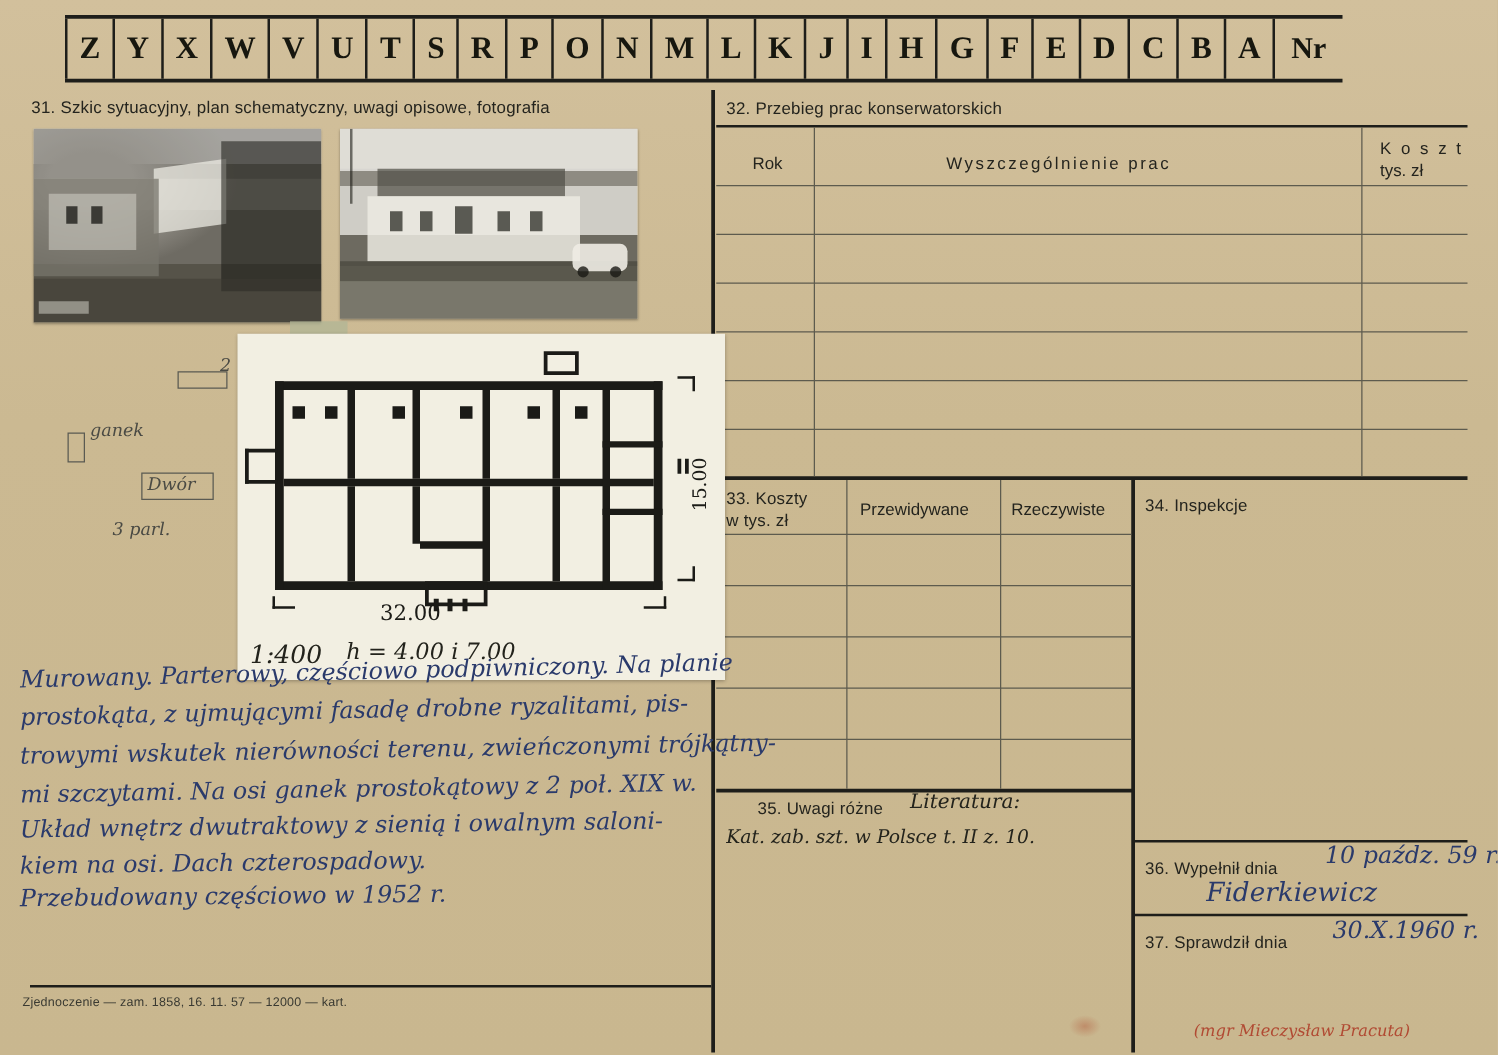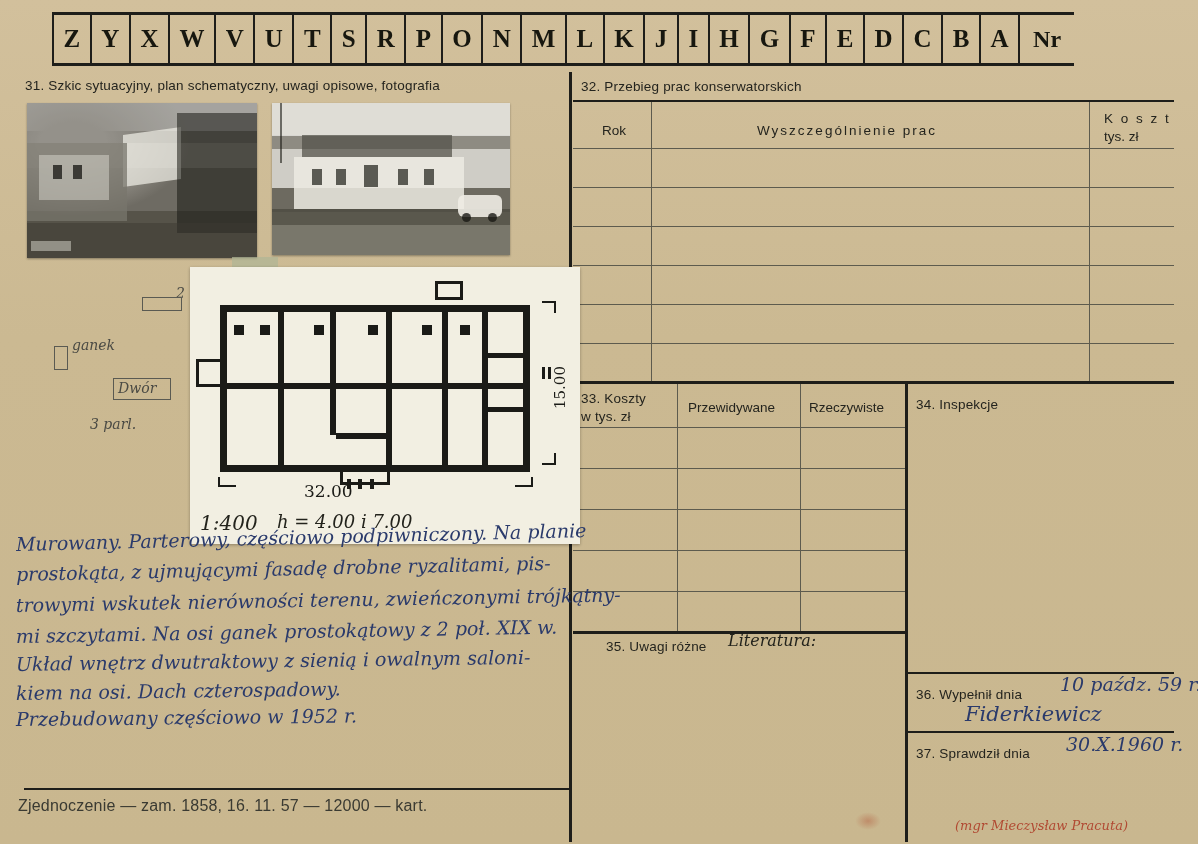--- a/index.html
+++ b/index.html
@@ -93,21 +93,21 @@
 
   
   .tbl-line{position:absolute;background:#5d5b4e;height:1px;}
   .tbl-vline{position:absolute;background:#5d5b4e;width:1px;}
   .th{
     position:absolute;font-size:13.5px;color:#24241e;white-space:nowrap;
   }
   .th-sp{letter-spacing:2px;}
 
   .footer-note{
-    position:absolute;left:18px;top:797px;font-size:16px;color:#3a3a32;
+    position:absolute;left:18px;top:797px;font-size:10px;color:#3a3a32;
     font-family:"Liberation Sans", sans-serif;letter-spacing:.2px;
   }
   .stamp{
     position:absolute;left:955px;top:818px;font-size:13px;color:#b14a33;
     font-family:"DejaVu Serif", serif;font-style:italic;
   }
   .smudge{
     position:absolute;left:855px;top:812px;width:26px;height:18px;
     background:radial-gradient(ellipse,rgba(178,90,60,.45),rgba(178,90,60,0) 70%);
     border-radius:50%;
@@ -189,20 +189,21 @@
   <div class="tbl-line" style="left:573px;top:427px;width:332px;"></div>
   <div class="tbl-vline" style="left:677px;top:384px;height:247px;"></div>
   <div class="tbl-vline" style="left:800px;top:384px;height:247px;"></div>
   <div class="tbl-line" style="left:573px;top:468px;width:332px;"></div>
   <div class="tbl-line" style="left:573px;top:509px;width:332px;"></div>
   <div class="tbl-line" style="left:573px;top:550px;width:332px;"></div>
   <div class="tbl-line" style="left:573px;top:591px;width:332px;"></div>
 
   <div class="lbl" style="left:606px;top:639px;">35. Uwagi różne</div>
   <div class="hw hw-blk" style="left:728px;top:631px;font-size:16px;">Literatura:</div>
+  <div class="hw hw-blk" style="left:581px;top:660px;font-size:15px;">Kat. zab. szt. w Polsce t. II z. 10.</div>
 
   <div class="lbl" style="left:916px;top:687px;">36. Wypełnił dnia</div>
   <div class="hw" style="left:1060px;top:673px;font-size:19px;">10 paźdz. 59 r.</div>
   <div class="hw" style="left:965px;top:702px;font-size:21px;">Fiderkiewicz</div>
 
   <div class="lbl" style="left:916px;top:746px;">37. Sprawdził dnia</div>
   <div class="hw" style="left:1066px;top:733px;font-size:19px;">30.X.1960 r.</div>
 
   <div class="smudge"></div>
   <div class="stamp">(mgr Mieczysław Pracuta)</div>

